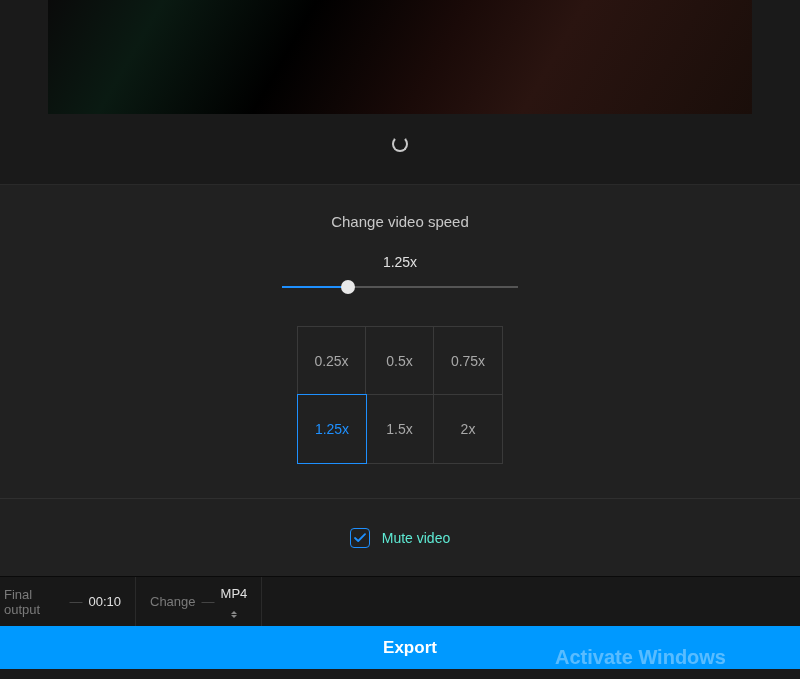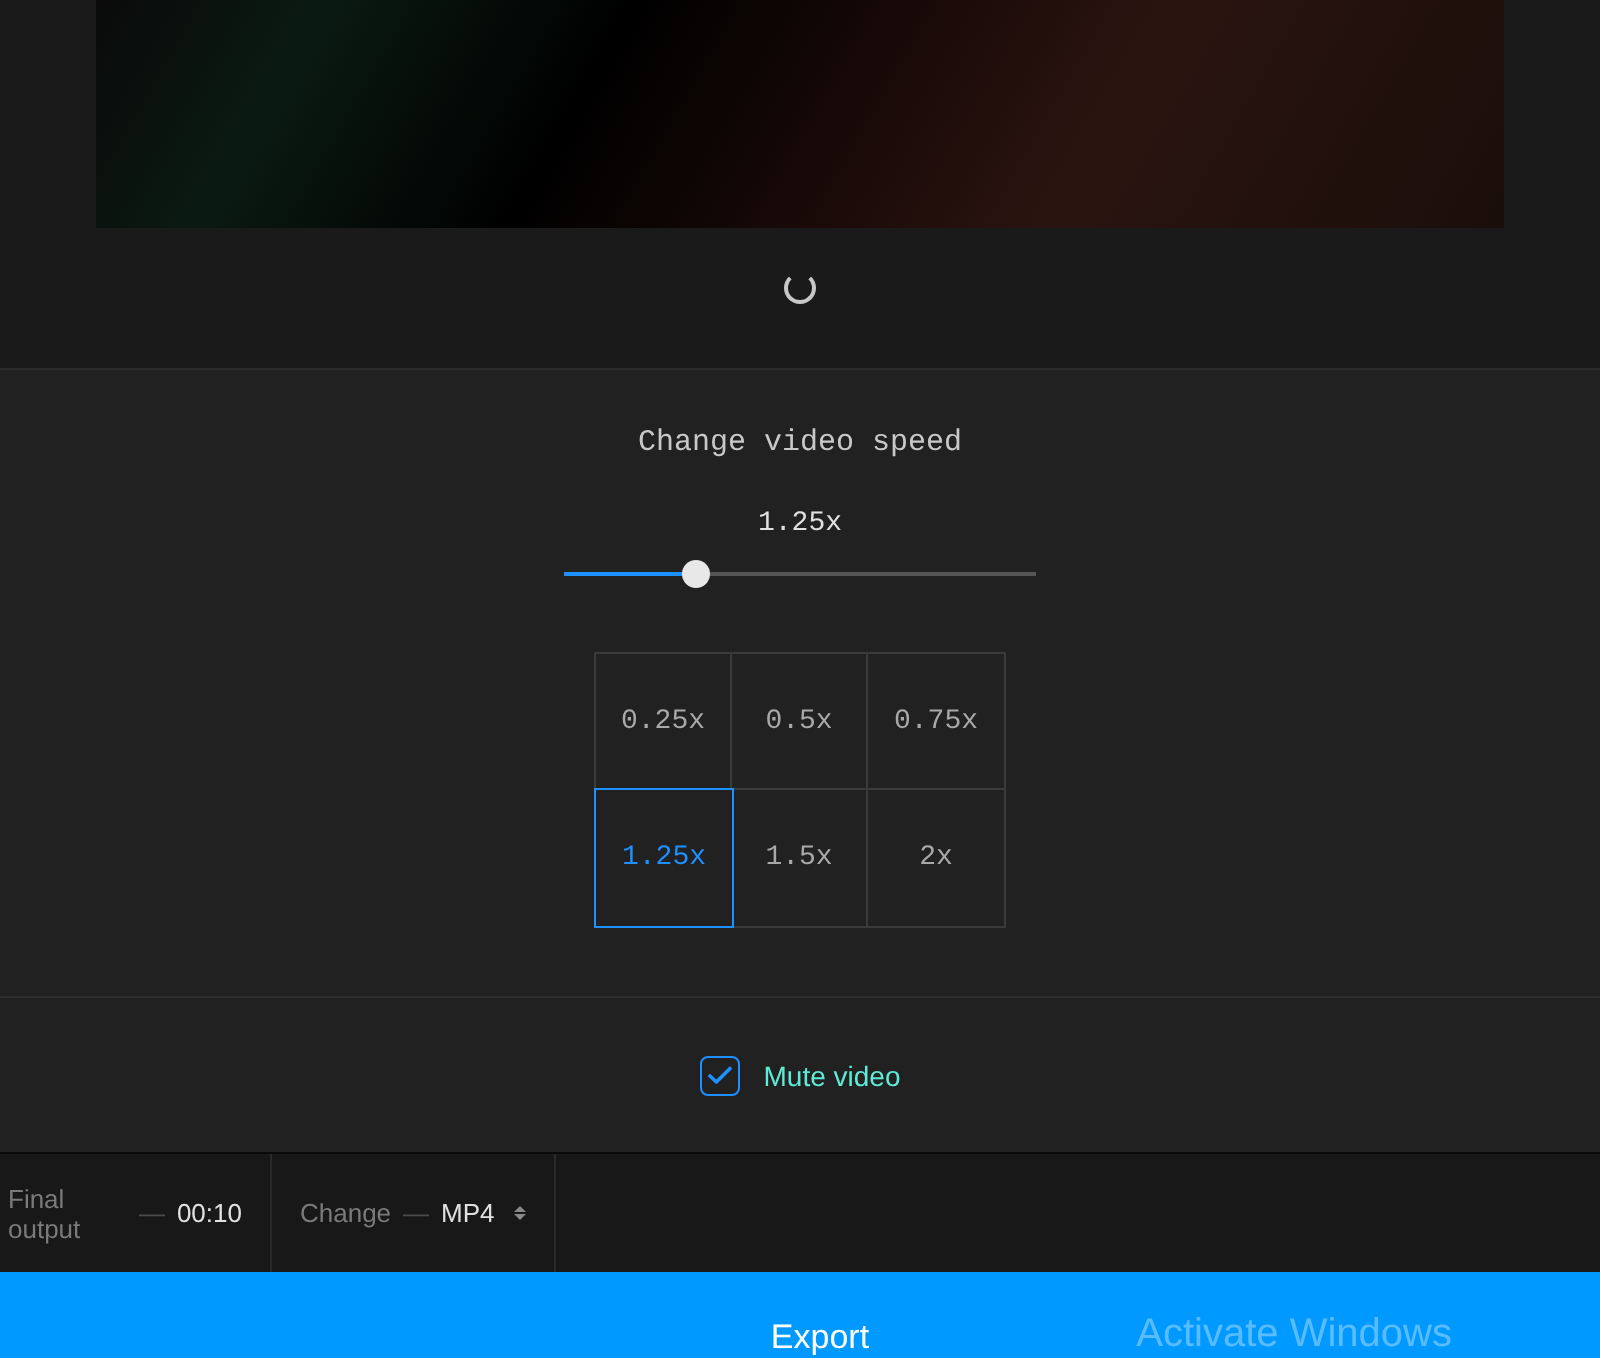--- a/index.html
+++ b/index.html
@@ -33,21 +33,20 @@
     border-radius: 50%;
   }
   .controls {
     background: #212121;
     margin-top: 30px;
     padding: 28px 0 34px 0;
     display: flex;
     flex-direction: column;
     align-items: center;
     border-top: 1px solid #2a2a2a;
-    font-family: Liberation Mono, monospace;
   }
   .section-title {
     font-size: 15px;
     color: #c8c8c8;
     margin-bottom: 24px;
   }
   .speed-value {
     font-size: 14px;
     color: #e0e0e0;
     margin-bottom: 10px;
@@ -128,62 +127,63 @@
     cursor: pointer;
   }
   .checkbox svg { width: 12px; height: 10px; }
   .mute-label {
     font-size: 14px;
     color: #5eead4;
   }
   .info-bar {
     display: flex;
     background: #181818;
-    height: 60px;
+    height: 50px;
     border-top: 1px solid #0a0a0a;
   }
   .info-cell {
     display: flex;
     align-items: center;
     padding: 0 14px;
     font-size: 13px;
     color: #7a7a7a;
     border-right: 1px solid #2a2a2a;
     gap: 6px;
   }
   .info-cell:first-child { width: 136px; padding-left: 4px; }
   .info-cell .dash { color: #4a4a4a; }
   .info-cell .value { color: #e0e0e0; }
   .format-select {
     display: flex;
     align-items: center;
     gap: 10px;
     cursor: pointer;
+    flex-direction: column;
   }
   .sort-caret {
     display: flex;
     flex-direction: column;
     gap: 1px;
   }
   .sort-caret span {
     width: 0; height: 0;
     border-left: 3px solid transparent;
     border-right: 3px solid transparent;
   }
   .sort-caret .up { border-bottom: 3px solid #888; }
   .sort-caret .down { border-top: 3px solid #888; }
   .export-bar {
     background: #0099ff;
     height: 43px;
     display: flex;
-    align-items: flex-end;
+    align-items: center;
     justify-content: center;
     color: #fff;
     font-size: 17px;
-    font-weight: 400;
+    font-weight: 700;
     cursor: pointer;
     position: relative;
     padding-left: 20px;
   }
   .watermark {
     position: absolute;
     right: 74px;
     bottom: 0;
     color: rgba(255,255,255,0.35);
     font-size: 20px;

